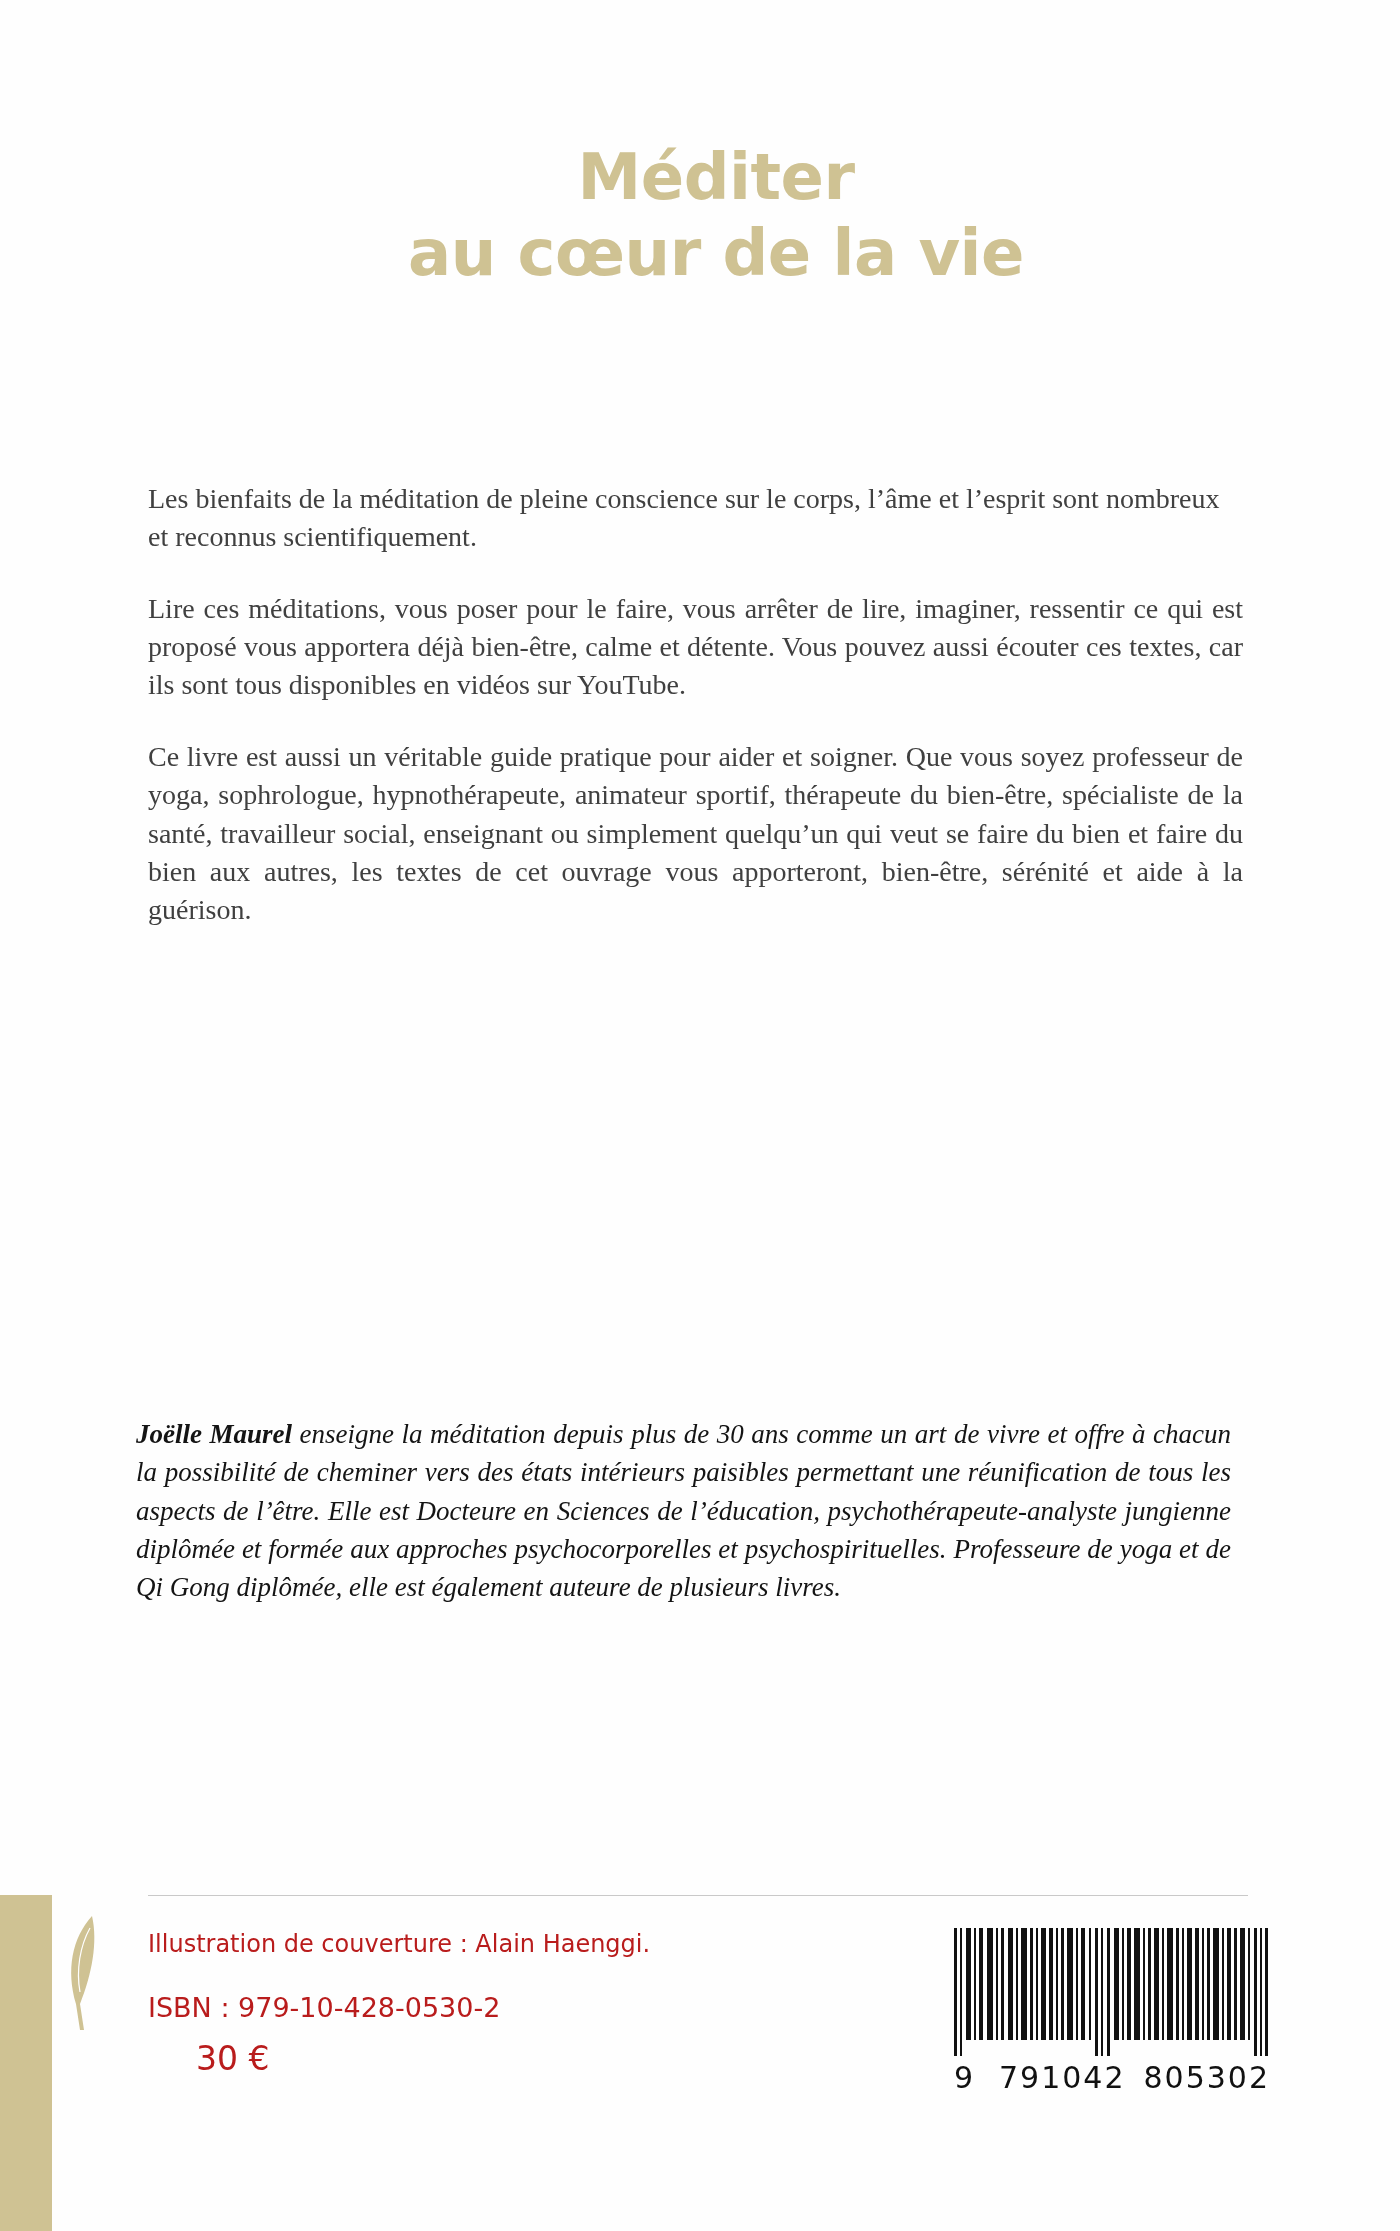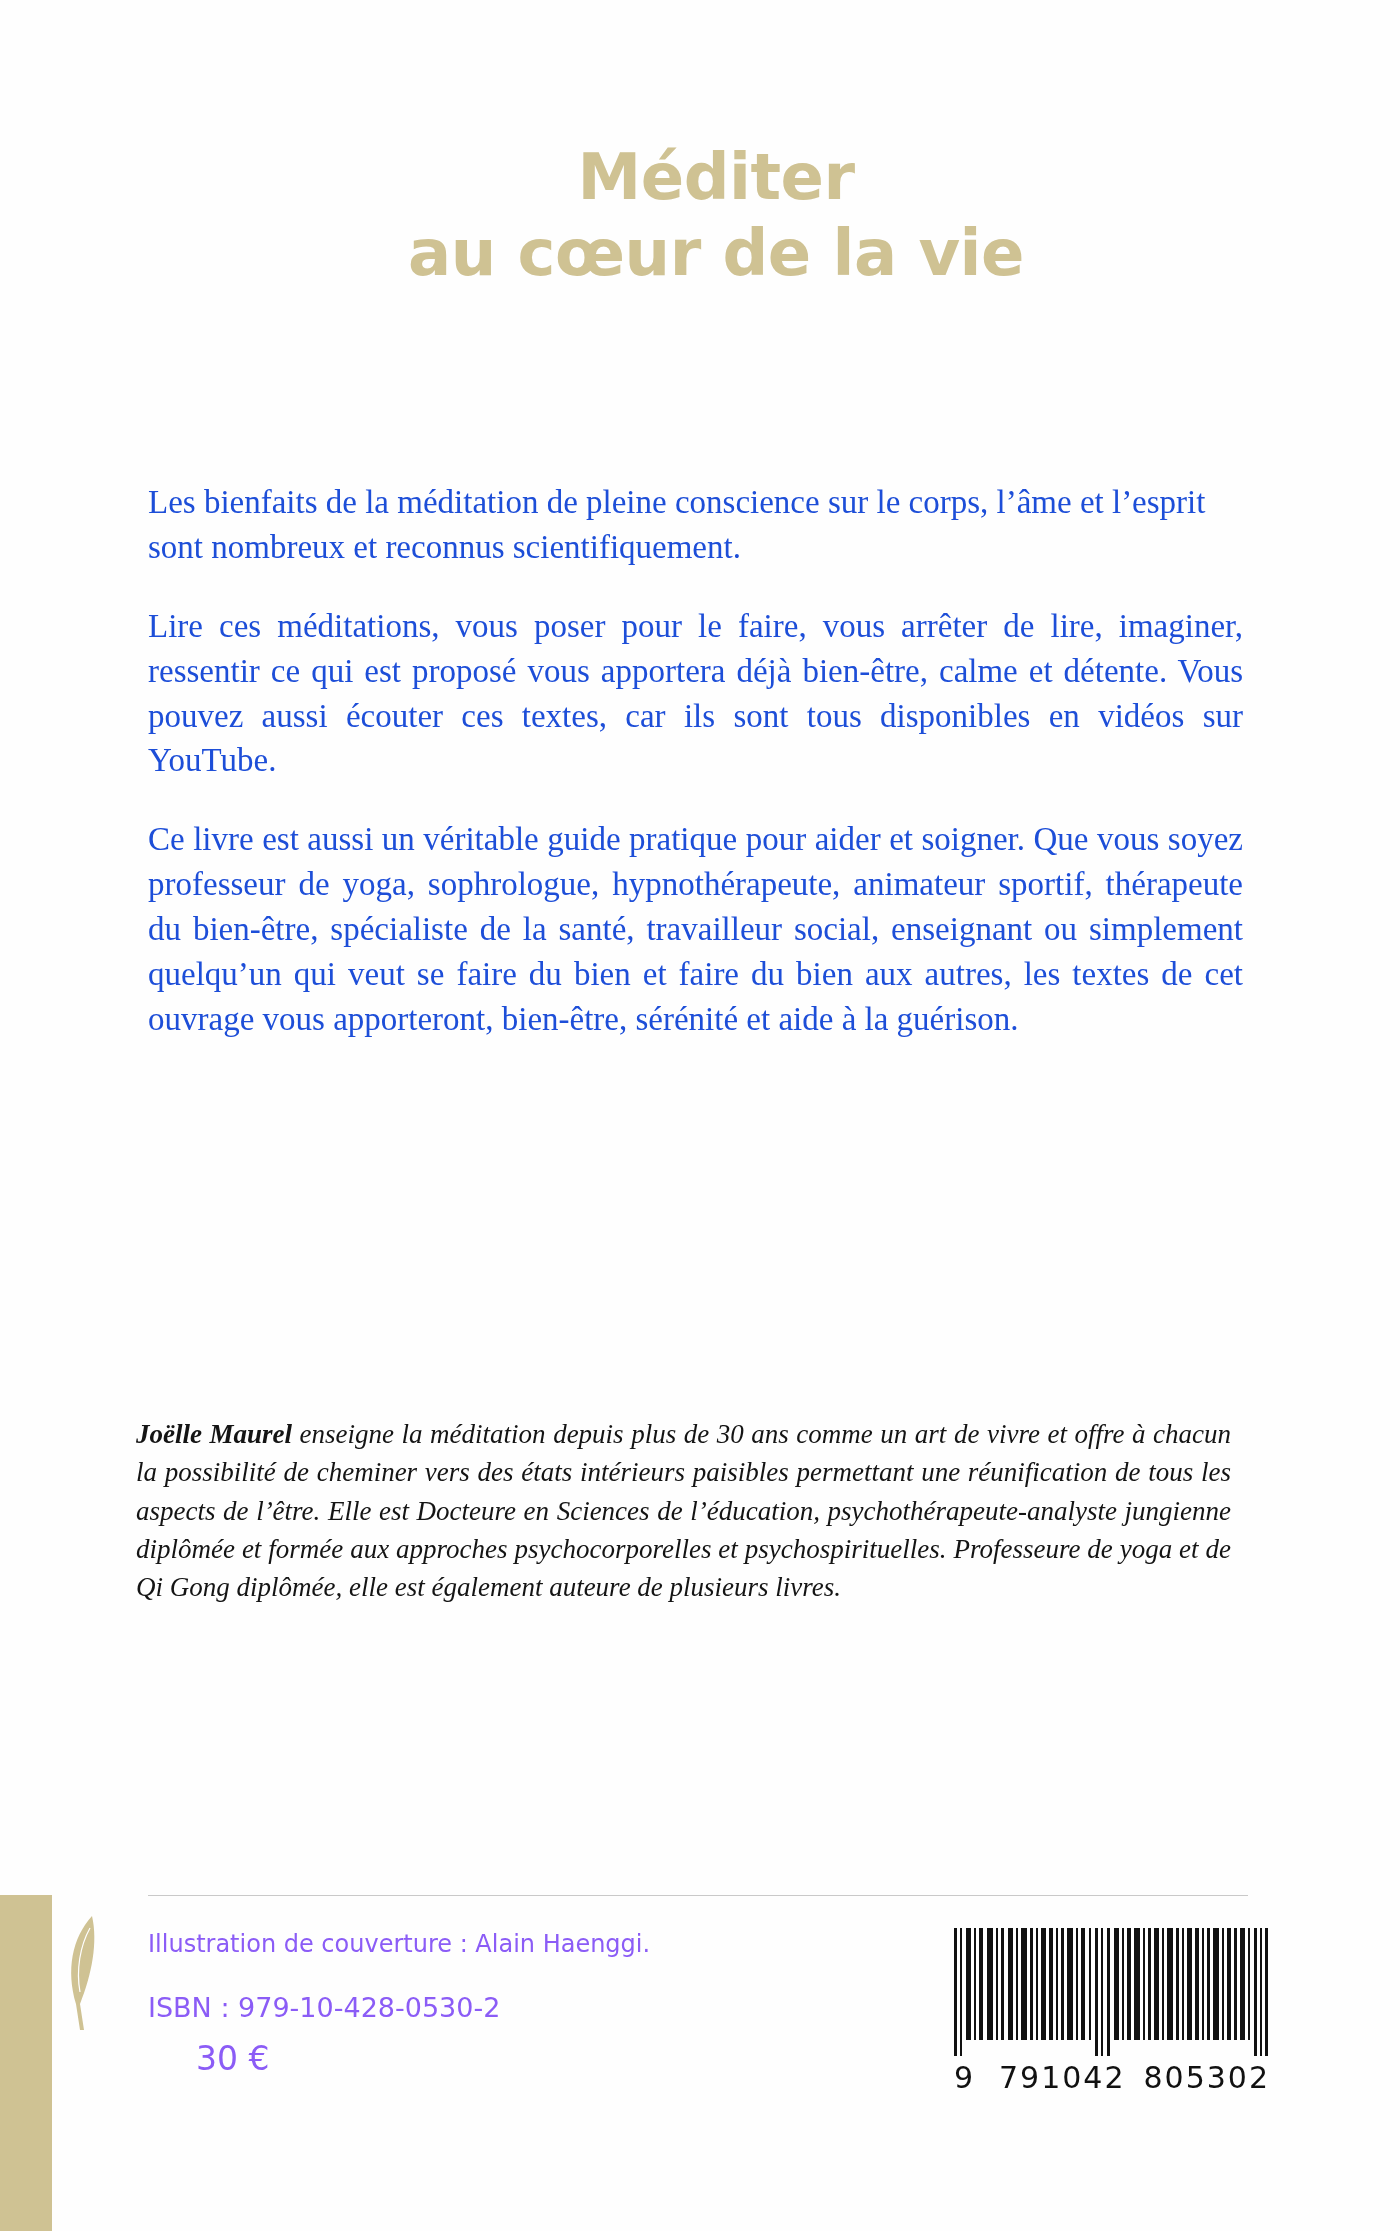--- a/index.html
+++ b/index.html
@@ -46,24 +46,24 @@
 
   
   .body-copy {
     position: absolute;
     top: 480px;
     left: 148px;
     width: 1095px;
   }
   .body-copy p {
     margin: 0 0 34px 0;
-    font-size: 33px;
+    font-size: 28px;
     line-height: 1.36;
     text-align: justify;
-    color: #1d4ed8;
+    color: #404040;
   }
   .body-copy p.first {
     text-align: left;
   }
 
   
   .bio {
     position: absolute;
     top: 1415px;
     left: 136px;
@@ -105,21 +105,21 @@
     width: 46px;
     height: 120px;
   }
 
   .footer {
     position: absolute;
     left: 148px;
     top: 1930px;
     width: 660px;
     font-family: "DejaVu Sans", sans-serif;
-    color: #8b5cf6;
+    color: #b91c1c;
   }
   .footer .cover-credit {
     font-size: 24px;
     margin-bottom: 34px;
   }
   .footer .isbn {
     font-size: 27px;
     margin-bottom: 16px;
   }
   .footer .price {

